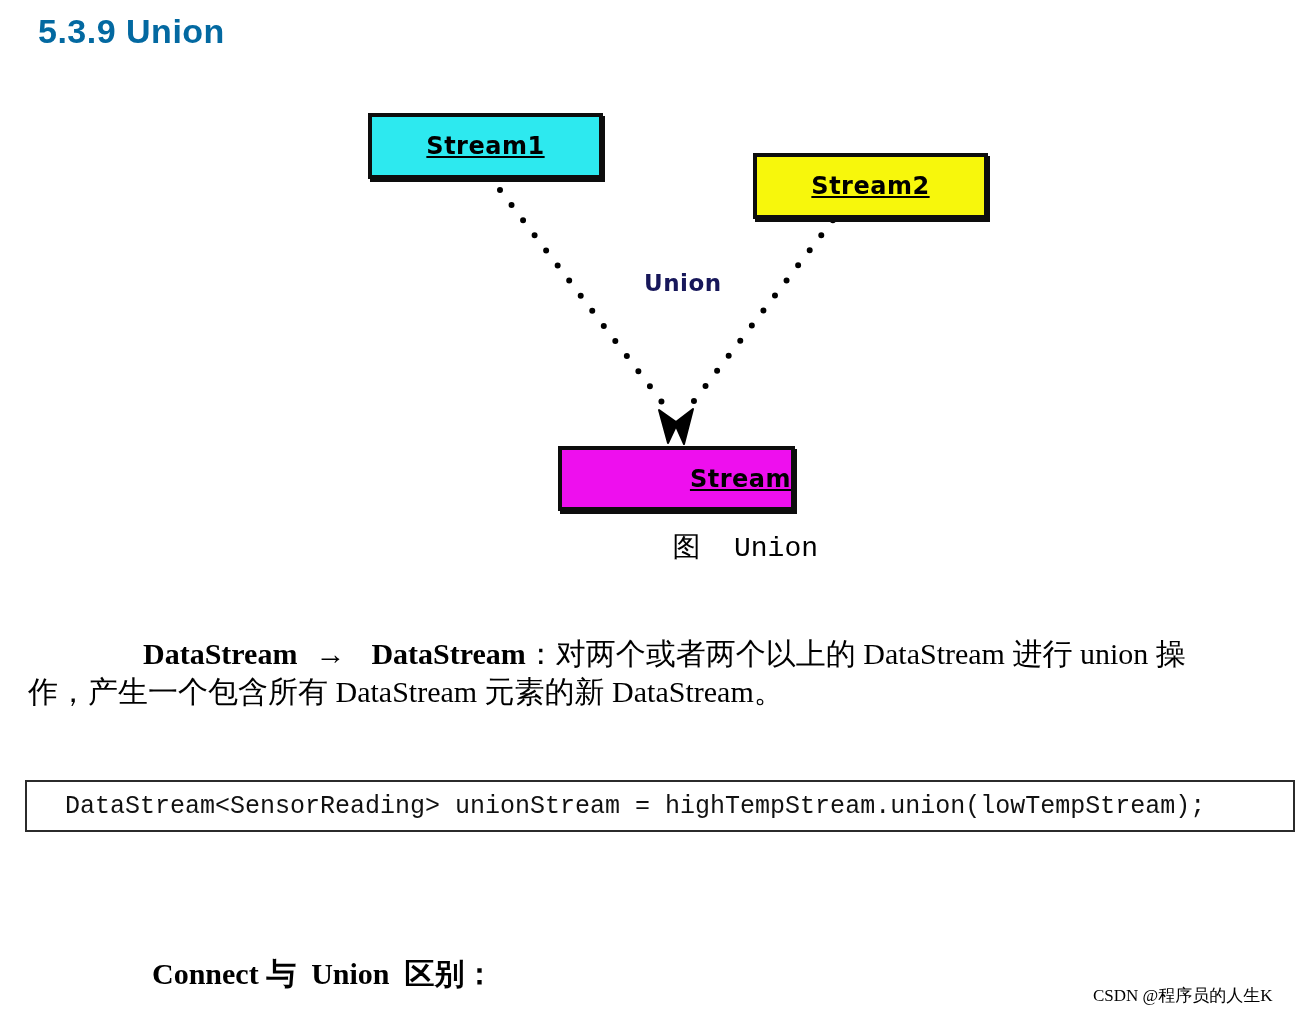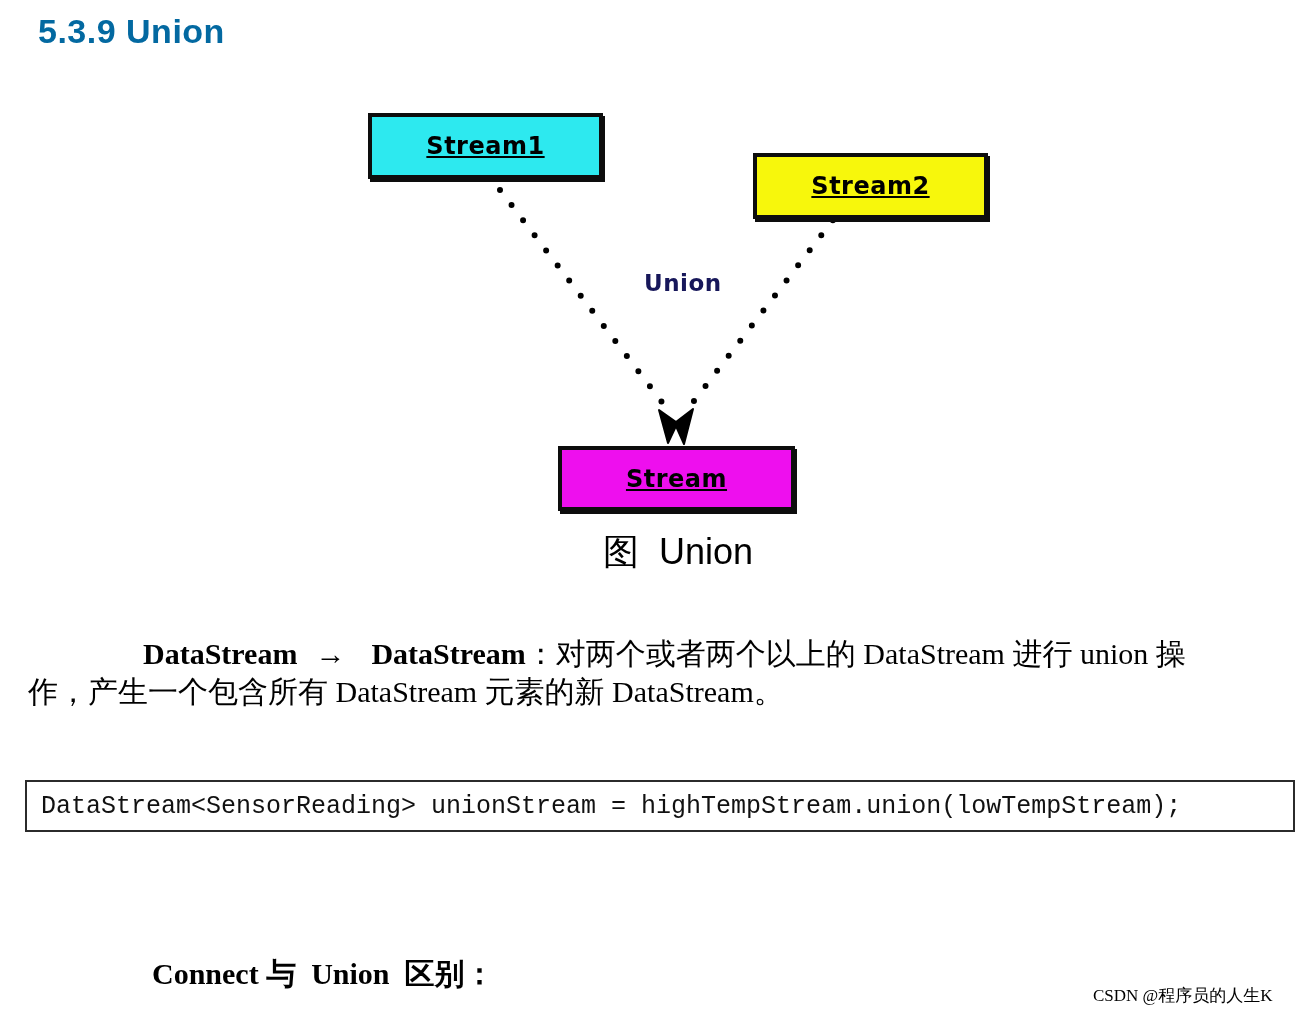--- a/index.html
+++ b/index.html
@@ -32,37 +32,37 @@
     justify-content: center;
     font-family: "DejaVu Sans", sans-serif;
     font-weight: bold;
     font-size: 24px;
     color: #000000;
     letter-spacing: 0.5px;
     text-decoration: underline;
   }
   .node1 { left: 368px; top: 113px; width: 235px; }
   .node2 { left: 753px; top: 113px; width: 235px; margin-top: 40px; }
-  .node3 { left: 558px; top: 446px; width: 237px; height: 65px; }
+  .node3 { left: 558px; top: 446px; width: 237px; height: 65px; justify-content: flex-end; }
 
   .diagram-svg { left: 0; top: 0; pointer-events: none; }
 
   .union-label {
     left: 644px; top: 270px;
     font-family: "DejaVu Sans", sans-serif;
     font-weight: bold;
     font-size: 23px;
     letter-spacing: 0.5px;
   }
 
   .caption {
     left: 538px; top: 528px; width: 280px;
-    text-align: center;
-    font-family: Liberation Sans, sans-serif;
-    font-size: 36px;
+    text-align: right;
+    font-family: Liberation Mono, monospace;
+    font-size: 28px;
     color: #000000;
     white-space: pre;
   }
 
   .para-line {
     left: 28px;
     width: 1290px;
     font-family: "Liberation Serif", serif;
     font-size: 30px;
     color: #000000;
@@ -80,20 +80,21 @@
     background: #ffffff;
     display: flex;
     align-items: center;
   }
   .code-text {
     font-family: "Liberation Mono", "DejaVu Sans Mono", monospace;
     font-size: 25px;
     color: #111111;
     padding-left: 14px;
     white-space: pre;
+    margin-left: 24px;
   }
 
   .connect-heading {
     left: 112px; top: 954px;
     font-family: "Liberation Serif", serif;
     font-weight: bold;
     font-size: 30px;
     color: #000000;
     white-space: pre;
     margin-left: 40px;

